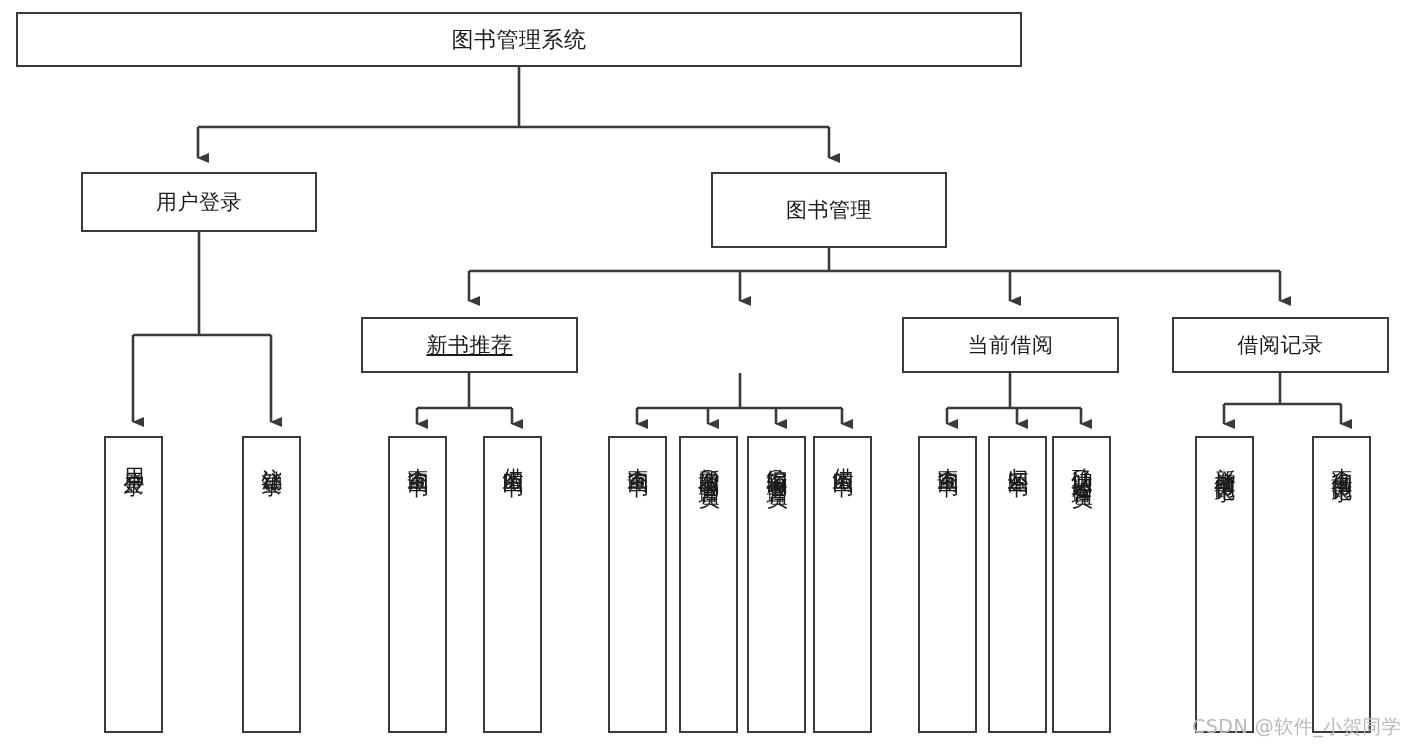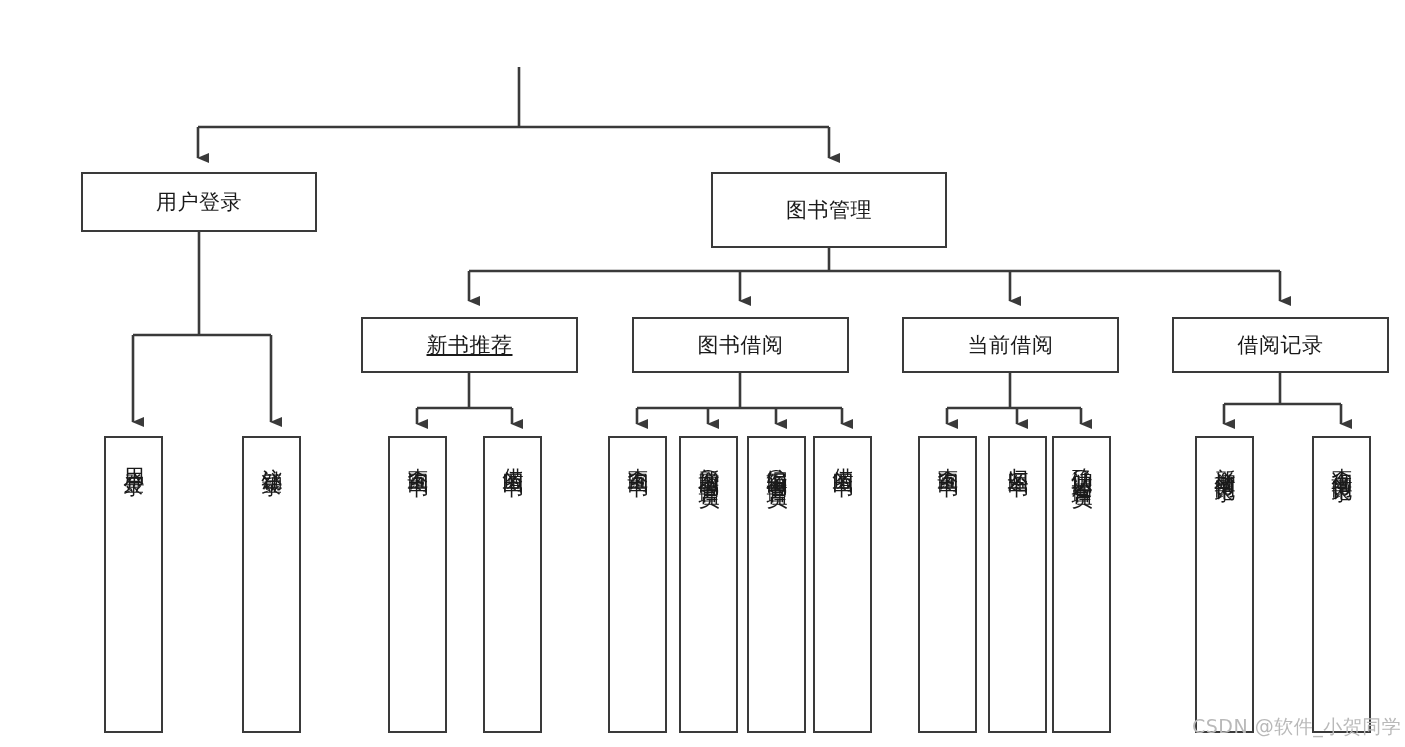--- a/index.html
+++ b/index.html
@@ -118,33 +118,33 @@
       <path d="M1017,408 L1017,424" marker-end="url(#arw)"></path>
       <path d="M1081,408 L1081,424" marker-end="url(#arw)"></path>
 
       <path d="M1280,373 L1280,404"></path>
       <path d="M1224,404 L1341,404"></path>
       <path d="M1224,404 L1224,424" marker-end="url(#arw)"></path>
       <path d="M1341,404 L1341,424" marker-end="url(#arw)"></path>
     </g>
   </svg>
 
+  <div class="node h root" style="left:16px; top:12px; width:1006px; height:55px;">
+    <span class="label">图书管理系统</span>
+  </div>
 
   <div class="node h" style="left:81px; top:172px; width:236px; height:60px;">
     <span class="label">用户登录</span>
   </div>
   <div class="node h" style="left:711px; top:172px; width:236px; height:76px;">
     <span class="label">图书管理</span>
   </div>
 
   <div class="node h" style="left:361px; top:317px; width:217px; height:56px;text-decoration:underline;">
     <span class="label">新书推荐</span>
-  </div>
-  <div class="node h" style="left:632px; top:317px; width:217px; height:56px;">
-    <span class="label">图书借阅</span>
   </div>
   <div class="node h" style="left:902px; top:317px; width:217px; height:56px;">
     <span class="label">当前借阅</span>
   </div>
   <div class="node h" style="left:1172px; top:317px; width:217px; height:56px;">
     <span class="label">借阅记录</span>
   </div>
 
   <div class="node v" style="left:104px; top:436px; width:59px; height:297px;">
     <span class="label">用户登录</span>

